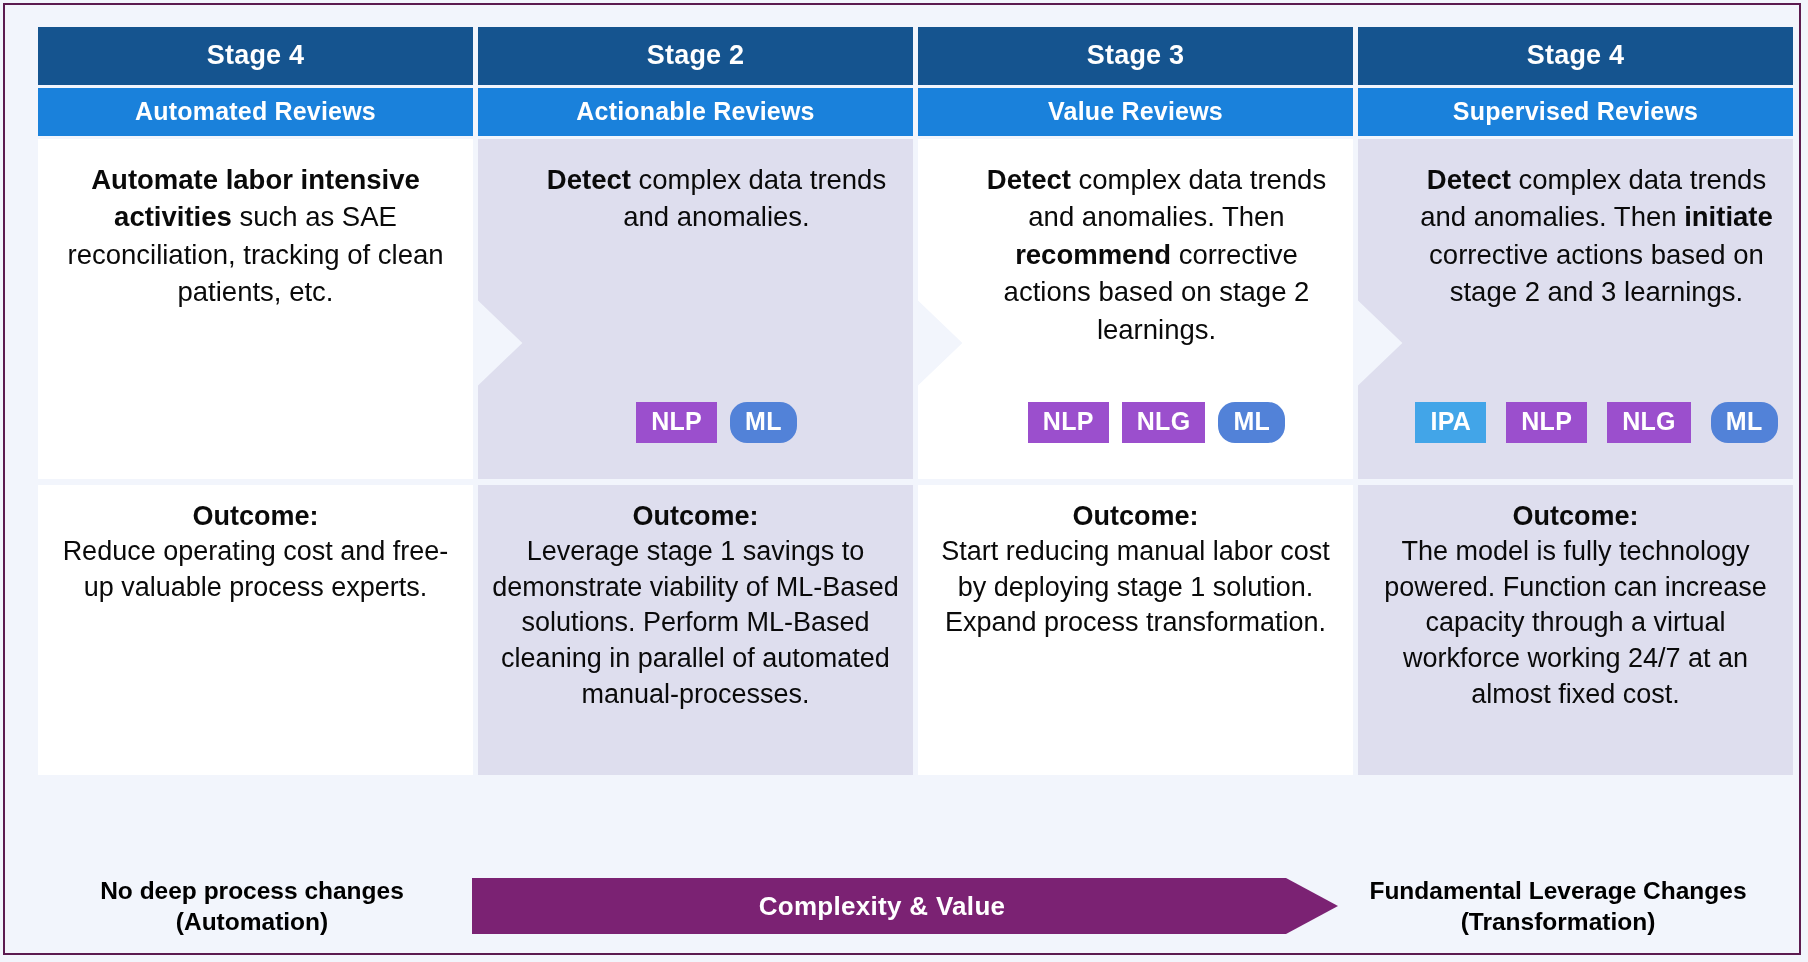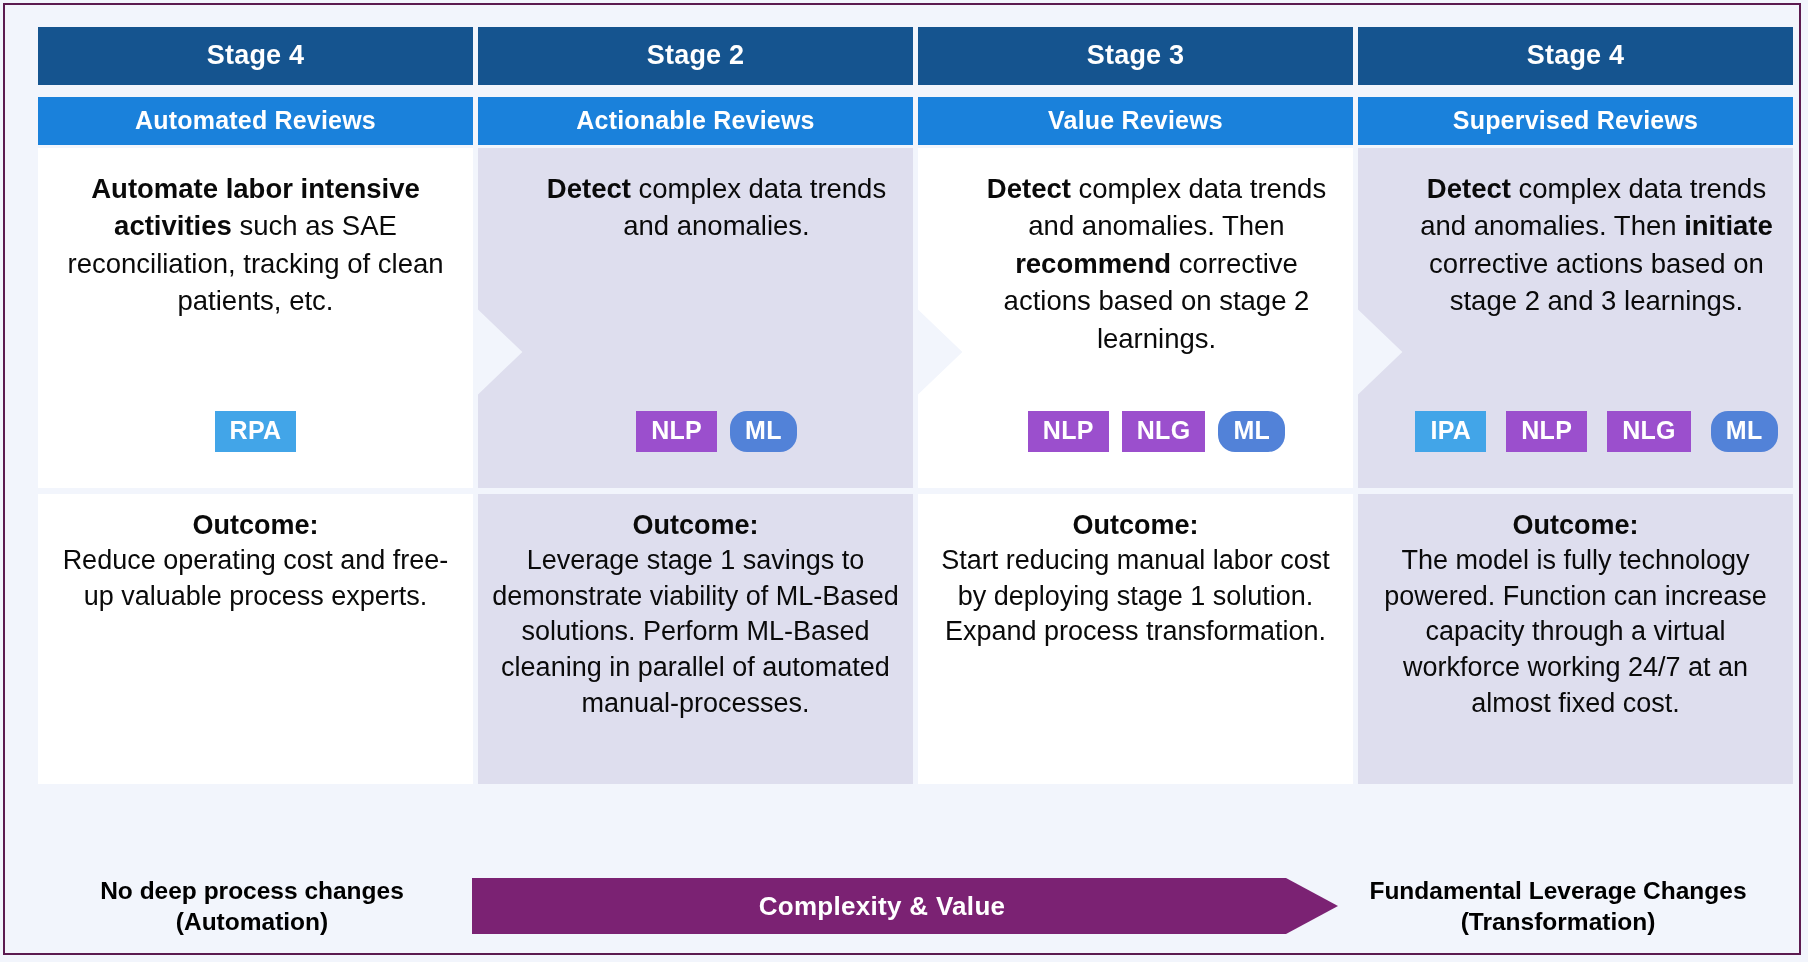--- a/index.html
+++ b/index.html
@@ -50,21 +50,21 @@
     padding: 13px 0 14px 0;
     letter-spacing: .2px;
   }
   .hdr-sub {
     background: #1a81db;
     color: #ffffff;
     font-size: 25px;
     font-weight: bold;
     text-align: center;
     padding: 9px 0 10px 0;
-    margin-top: 12px;
+    margin-top: 3px;
     letter-spacing: .2px;
   }
 
   
   .body-panel {
     position: relative;
     margin-top: 3px;
     height: 340px;
     display: flex;
     flex-direction: column;
@@ -188,23 +188,20 @@
 
 <div class="frame">
 
   <div class="stages">
 
     <div class="stage-col">
       <div class="hdr-top">Stage 4</div>
       <div class="hdr-sub">Automated Reviews</div>
       <div class="body-panel white">
         <div class="body-text"><b>Automate labor intensive activities</b> such as SAE reconciliation, tracking of clean patients, etc.</div>
-        <div class="tag-row">
-          <span class="tag tag-rpa">RPA</span>
-        </div>
       </div>
       <div class="outcome-panel white">
         <div class="outcome-title">Outcome:</div>
         <div class="outcome-text">Reduce operating cost and free-up valuable process experts.</div>
       </div>
     </div>
 
     <div class="stage-col">
       <div class="hdr-top">Stage 2</div>
       <div class="hdr-sub">Actionable Reviews</div>

